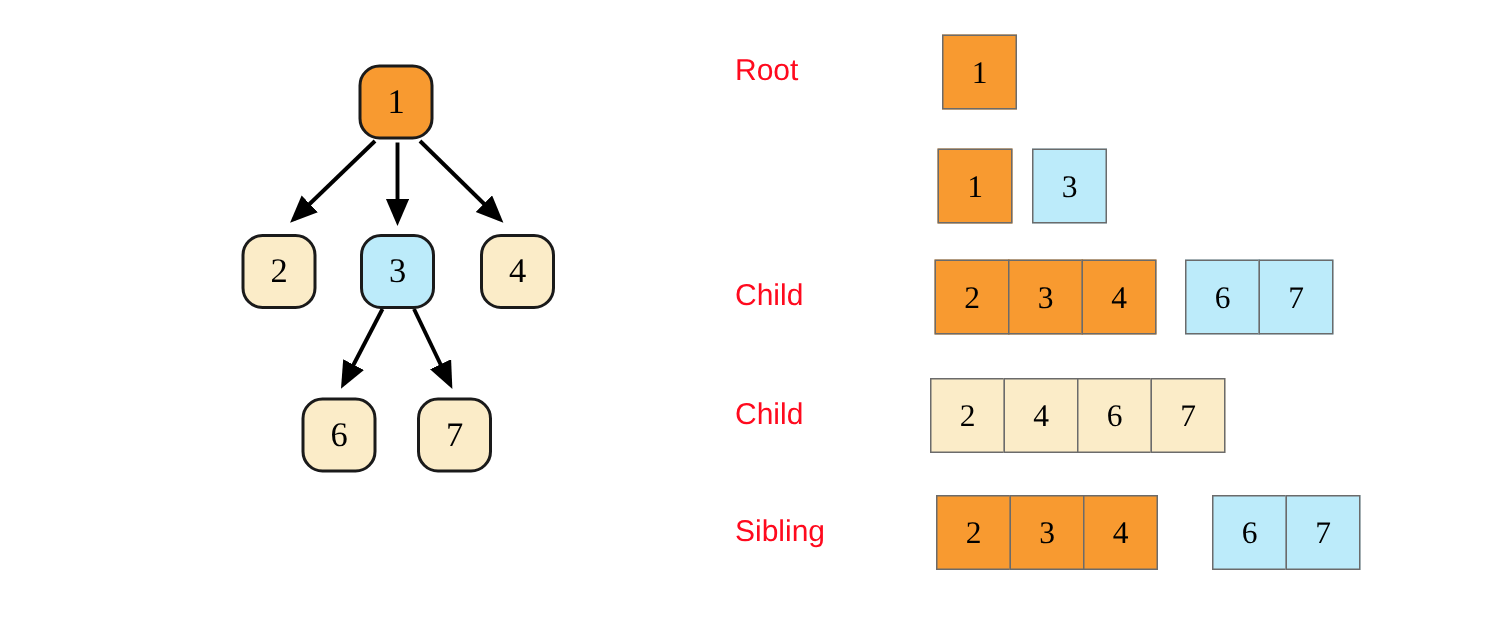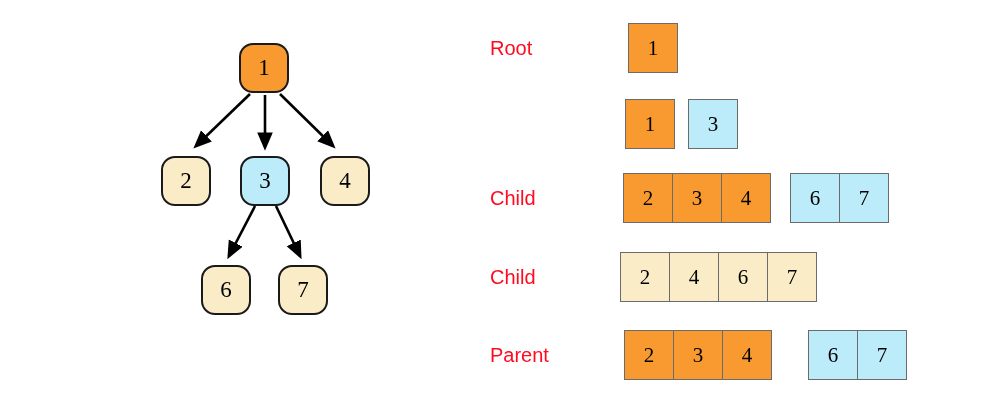--- a/index.html
+++ b/index.html
@@ -157,21 +157,21 @@
       <div class="legend-row" style="top: 249px;">
         <div class="legend-label">Child</div>
         <div class="legend-group" style="left: 150px;">
           <div class="legend-box fill-cream">2</div>
           <div class="legend-box fill-cream">4</div>
           <div class="legend-box fill-cream">6</div>
           <div class="legend-box fill-cream">7</div>
         </div>
       </div>
       <div class="legend-row" style="top: 327px;">
-        <div class="legend-label">Parent</div>
+        <div class="legend-label">Sibling</div>
         <div class="legend-group" style="left: 154px;">
           <div class="legend-box fill-orange">2</div>
           <div class="legend-box fill-orange">3</div>
           <div class="legend-box fill-orange">4</div>
         </div>
         <div class="legend-group" style="left: 338px;">
           <div class="legend-box fill-blue">6</div>
           <div class="legend-box fill-blue">7</div>
         </div>
       </div>

